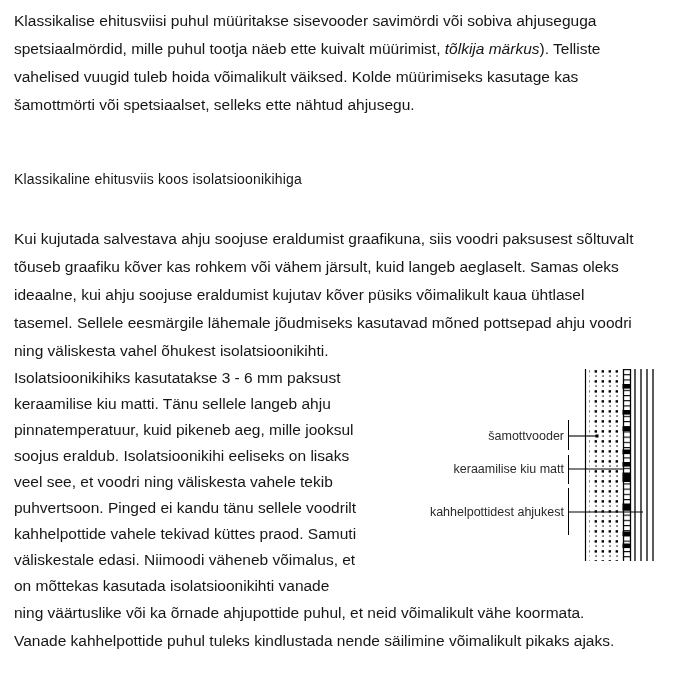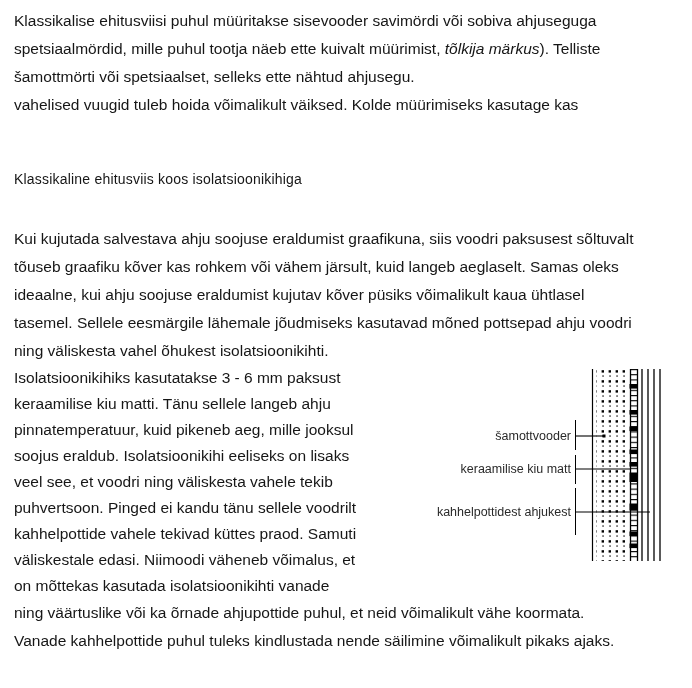--- a/index.html
+++ b/index.html
@@ -8,21 +8,21 @@
     height: 688px;
     background: #ffffff;
     overflow: hidden;
     font-family: "Liberation Sans", sans-serif;
     color: #161616;
   }
   .page {
     box-sizing: border-box;
     width: 692px;
     height: 688px;
-    padding: 7px 19px 0 14px;
+    padding: 7px 26px 0 14px;
     background: #ffffff;
   }
   .para { margin: 0; font-size: 15.5px; }
   .ln {
     display: block;
     height: 28px;
     line-height: 28px;
     white-space: nowrap;
   }
   .ln26 {
@@ -59,22 +59,22 @@
   }
 </style>
 </head>
 <body>
 
 <div class="page">
 
   <p class="para">
     <span class="ln">Klassikalise ehitusviisi puhul müüritakse sisevooder savimördi või sobiva ahjuseguga</span>
     <span class="ln"><span>spetsiaalmördid, mille puhul tootja näeb ette kuivalt müürimist, </span><span class="ital">tõlkija märkus</span><span>). Telliste</span></span>
+    <span class="ln">vahelised vuugid tuleb hoida võimalikult väiksed. Kolde müürimiseks kasutage kas</span>
     <span class="ln">šamottmörti või spetsiaalset, selleks ette nähtud ahjusegu.</span>
-    <span class="ln">vahelised vuugid tuleb hoida võimalikult väiksed. Kolde müürimiseks kasutage kas</span>
   </p>
 
   <h1 class="heading">Klassikaline ehitusviis koos isolatsioonikihiga</h1>
 
   <div class="para">
       <span class="ln">Kui kujutada salvestava ahju soojuse eraldumist graafikuna, siis voodri paksusest sõltuvalt</span>
       <span class="ln">tõuseb graafiku kõver kas rohkem või vähem järsult, kuid langeb aeglaselt. Samas oleks</span>
       <span class="ln">ideaalne, kui ahju soojuse eraldumist kujutav kõver püsiks võimalikult kaua ühtlasel</span>
       <span class="ln">tasemel. Sellele eesmärgile lähemale jõudmiseks kasutavad mõned pottsepad ahju voodri</span>
       <span class="ln">ning väliskesta vahel õhukest isolatsioonikihti.</span>

